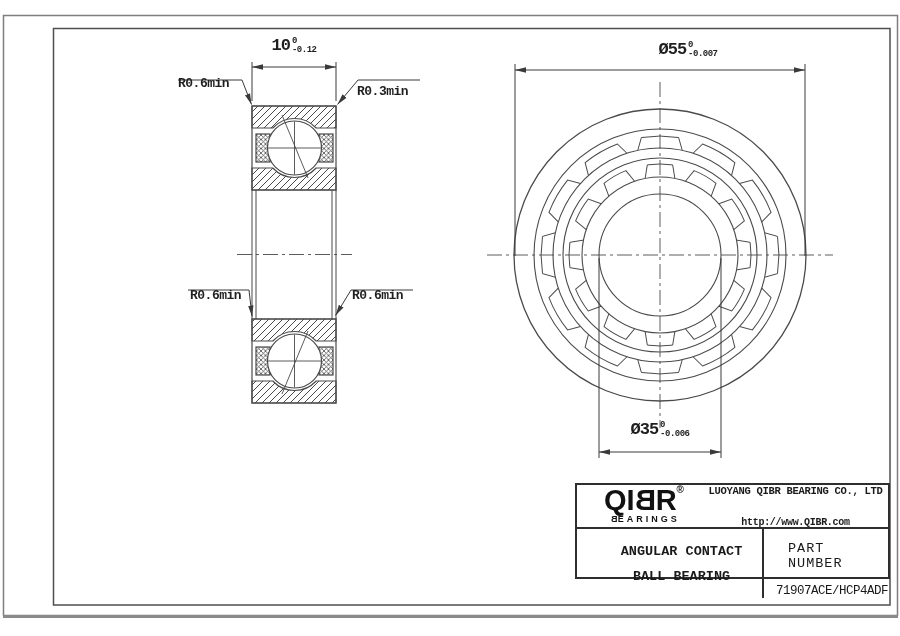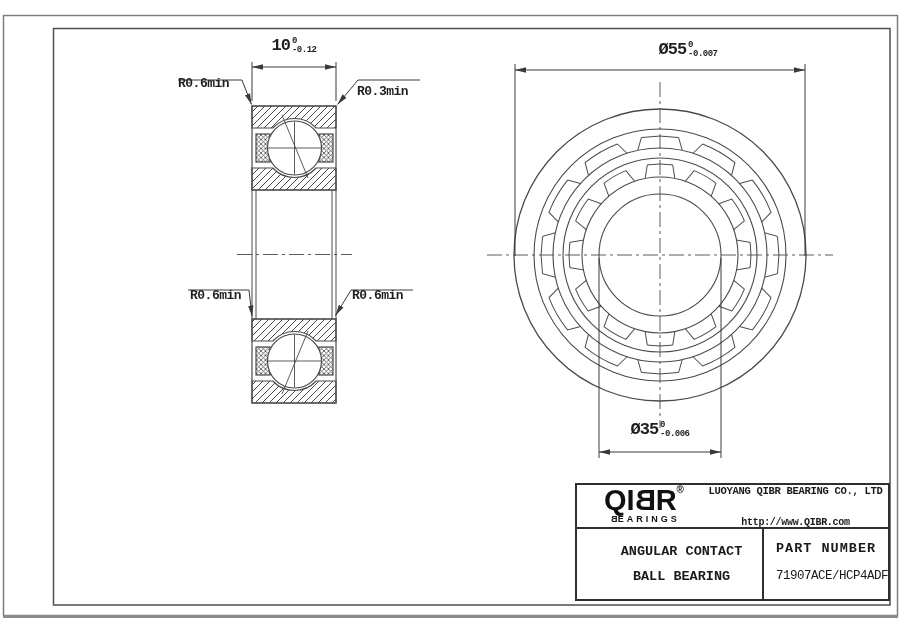--- a/index.html
+++ b/index.html
@@ -5,39 +5,39 @@
   html,body{margin:0;padding:0;background:#fff;}
   #page{position:relative;width:900px;height:636px;background:#ffffff;overflow:hidden;
         font-family:"Liberation Mono","DejaVu Sans Mono",monospace;color:#1a1a1a;}
   #linework{position:absolute;left:0;top:0;}
   .lbl{position:absolute;font-size:13px;font-weight:bold;letter-spacing:-0.5px;white-space:nowrap;color:#1f1f1f;margin-top:14px;}
   .dim{position:absolute;display:flex;justify-content:center;align-items:center;white-space:nowrap;color:#1f1f1f;}
   .dim .main{font-size:17px;font-weight:bold;line-height:19px;letter-spacing:-1px;}
   .dim .tol{display:flex;flex-direction:column;margin-left:2px;}
   .dim .tol span{font-size:9px;line-height:9px;font-weight:bold;letter-spacing:-0.5px;}
   
-  #titleblock{position:absolute;left:575px;top:483px;width:315px;height:118px;
+  #titleblock{position:absolute;left:575px;top:483px;width:315px;height:96px;
               border:2px solid #2e2e2e;box-sizing:border-box;background:#fff;display:flex;flex-direction:column;}
   #tb-row1{height:44px;border-bottom:2px solid #2e2e2e;box-sizing:border-box;display:flex;align-items:center;}
   #logo-cell{width:118px;padding-left:8px;display:flex;flex-direction:column;align-items:center;justify-content:center;}
   .logo-main{font-family:"Liberation Sans","DejaVu Sans",sans-serif;font-weight:bold;font-size:29px;
              line-height:26px;letter-spacing:0px;color:#111;display:flex;align-items:flex-start;}
   .logo-main .reg{font-size:10px;line-height:10px;margin-top:-2px;}
   .flip{display:inline-block;transform:scaleX(-1);}
   .logo-sub{font-family:"Liberation Sans","DejaVu Sans",sans-serif;font-weight:bold;font-size:9px;
             letter-spacing:3px;color:#111;line-height:11px;margin-top:1px;}
   #company-cell{flex:1;display:flex;flex-direction:column;align-items:center;justify-content:center;gap:20px;}
   #company-name{font-size:10.5px;font-weight:bold;letter-spacing:-0.3px;}
   #company-url{font-size:10px;font-weight:bold;letter-spacing:-0.3px;}
   #tb-row2{flex:1;display:flex;padding-left:24px;}
   #product-cell{width:184px;border-right:2px solid #2e2e2e;box-sizing:border-box;
                 display:flex;flex-direction:column;align-items:center;justify-content:center;gap:10px;}
   .product-line{font-size:13.5px;font-weight:bold;letter-spacing:0px;}
   #part-cell{flex:1;padding:12px 0 0 12px;display:flex;flex-direction:column;gap:13px;}
-  #part-label{font-size:13.5px;font-weight:bold;letter-spacing:1px;}
+  #part-label{font-size:13.5px;font-weight:normal;letter-spacing:1px;margin-left:12px;}
   #part-number{font-size:12.5px;font-weight:normal;letter-spacing:-0.5px;}
 </style>
 </head>
 <body>
 
 <div id="page">
 
   <svg id="linework" width="900" height="636" viewBox="0 0 900 636">
     <defs>
       <pattern id="hatch" width="7" height="7" patternUnits="userSpaceOnUse">

